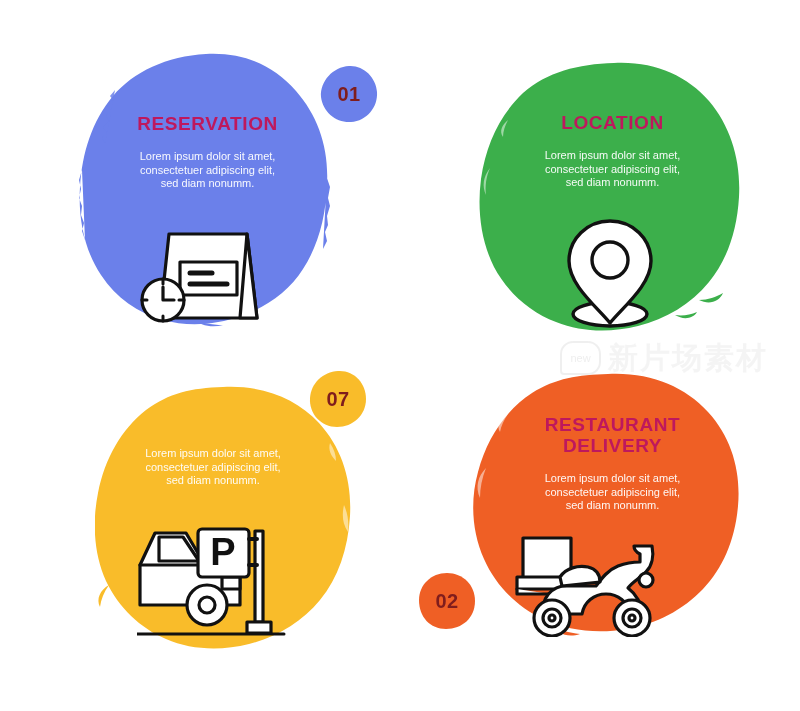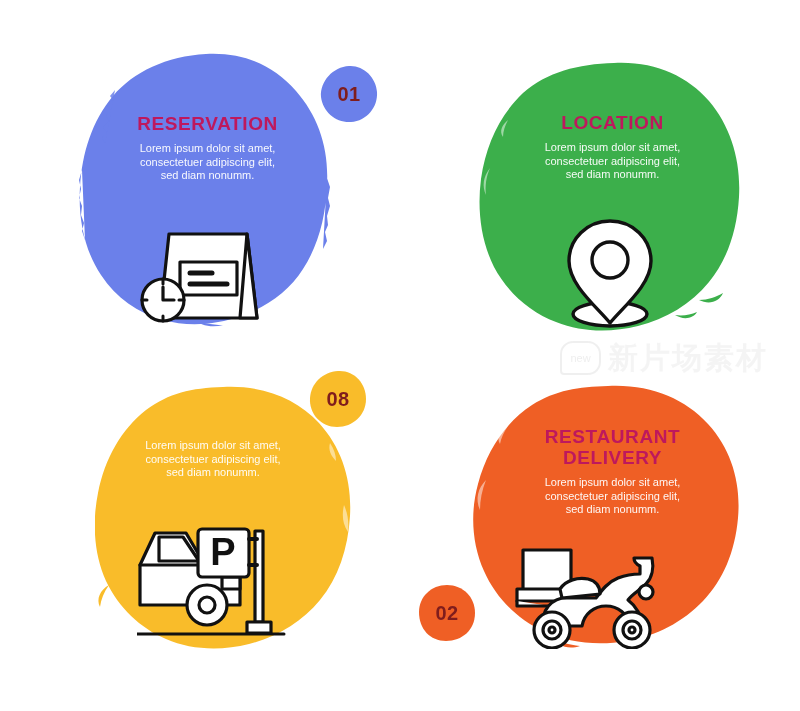--- a/index.html
+++ b/index.html
@@ -51,21 +51,21 @@
     line-height: 21px;
     margin: 0 0 7px 0;
     color: #be185d;
     white-space: pre-line;
   }
   .panel-desc {
     font-family: "Liberation Sans", sans-serif;
     font-weight: normal;
     font-size: 11px;
     line-height: 13.5px;
-    margin: 8px;
+    margin: 16px;
     color: #ffffff;
     opacity: 0.95;
     white-space: pre-line;
   }
 
   
   .badge {
     position: absolute;
     width: 58px;
     height: 58px;
@@ -261,25 +261,25 @@
           <path d="M0 117 H147" stroke-width="3"></path>
         </g>
         <text x="86" y="48" text-anchor="middle" font-family="Liberation Sans, sans-serif" font-size="38" font-weight="bold" fill="#111111">P</text>
       </svg>
     </div>
 
     <div class="badge" style="left:234px; top:5px;">
       <svg class="badge-svg" width="58" height="58" viewBox="0 0 58 58" xmlns="http://www.w3.org/2000/svg">
         <path fill="#F9BC2A" d="M29 1 C45 0 57 13 57 29 C57 45 44 57 28 57 C12 57 0 44 1 28 C2 13 14 2 29 1 Z"></path>
       </svg>
-      <span class="badge-label">08</span>
-    </div>
-  </div>
-
-  <div class="panel" style="left:405px; top:366px; width:345px; height:305px;">
+      <span class="badge-label">07</span>
+    </div>
+  </div>
+
+  <div class="panel" style="left:405px; top:354px; width:345px; height:305px;">
 
     <div class="blob-wrap" style="left:65px; top:18px;">
       <svg class="blob-svg" width="270" height="270" viewBox="0 0 270 270" xmlns="http://www.w3.org/2000/svg">
         <path fill="#EF5F25" d="M138 2 C180 0 214 14 238 40 C262 66 271 100 268 134
           C265 168 253 196 233 217 C213 238 186 252 157 257 C128 262 98 259 73 247
           C47 235 26 214 14 187 C2 160 0 129 8 100 C17 66 36 38 62 21 C86 6 108 3 138 2 Z"></path>
         <path fill="#ffffff" d="M16 96 c-4 10 -6 20 -6 30 -5 -11 -2 -22 6 -30 Z" opacity="0.5"></path>
         <path fill="#ffffff" d="M38 42 c-4 6 -7 12 -8 18 -4 -7 0 -14 8 -18 Z" opacity="0.5"></path>
         <path fill="#EF5F25" d="M80 252 c9 6 19 9 30 10 -12 4 -23 0 -30 -10 Z"></path>
       </svg>

